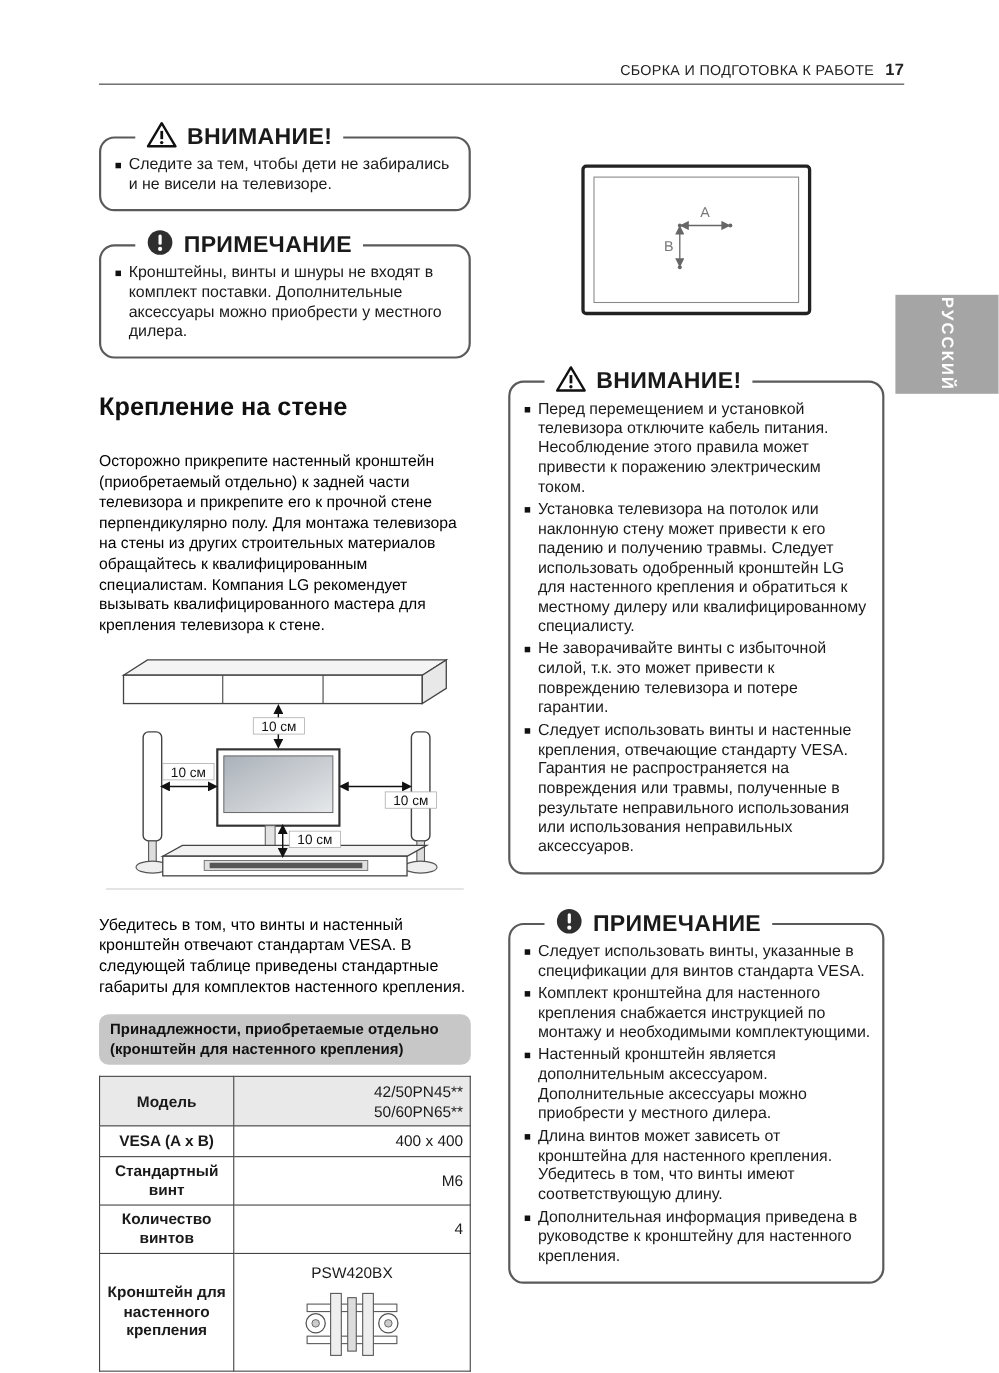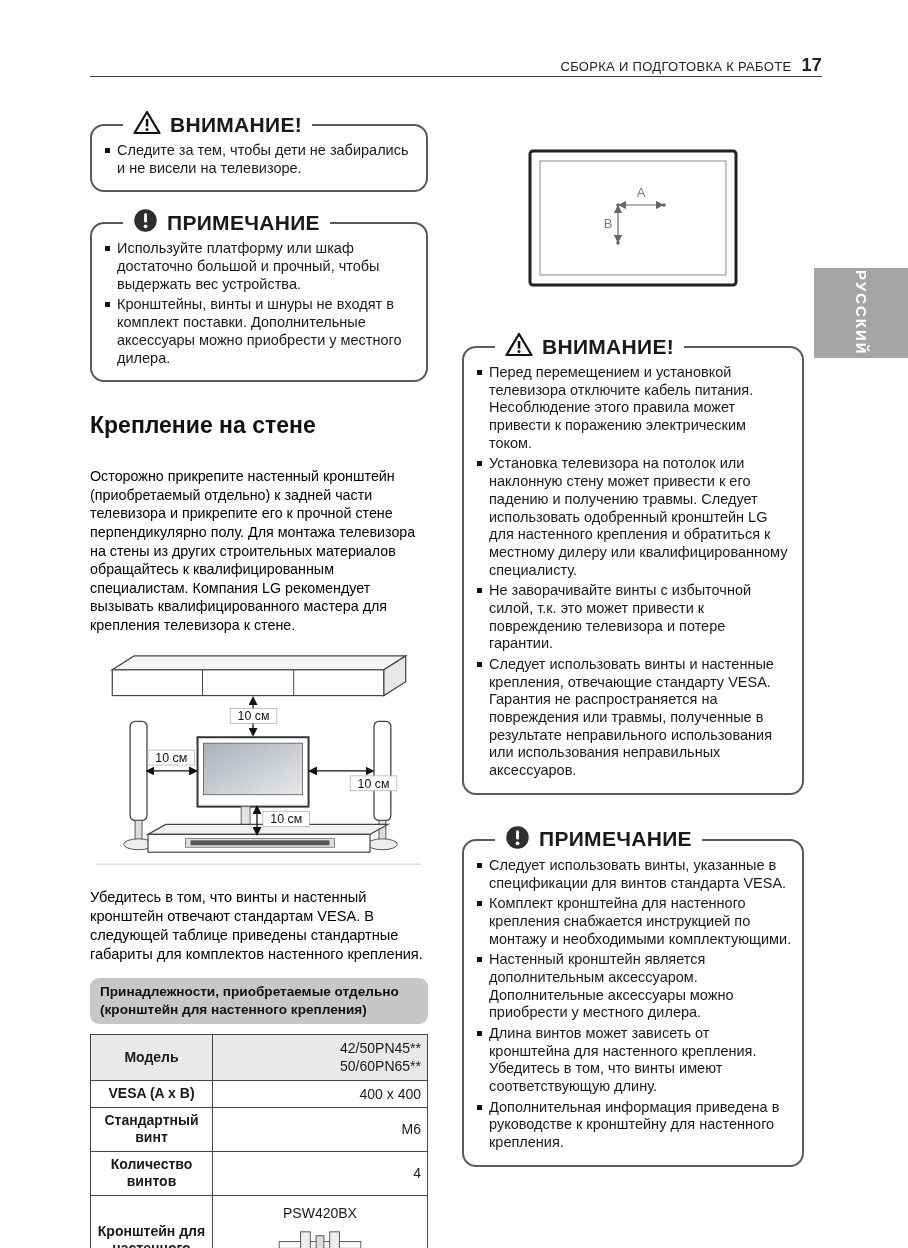--- a/index.html
+++ b/index.html
@@ -2,21 +2,21 @@
 <html><head>
 <meta charset="utf-8">
 <style>
   * { margin:0; padding:0; box-sizing:border-box; }
   html,body { width:908px; height:1248px; background:#ffffff;
     font-family:"Liberation Sans", sans-serif; color:#1a1a1a; }
   .page { position:relative; width:908px; height:1248px; overflow:hidden; background:#fff; }
 
   
   .header { position:absolute; top:55px; left:90px; width:732px; text-align:right; font-size:13px; color:#222; letter-spacing:0.3px; }
-  .header .num { font-weight:bold; margin-left:10px; font-size:18px; }
+  .header .num { font-weight:bold; margin-left:10px; font-size:15px; }
   .header-rule { position:absolute; top:76px; left:90px; width:732px; border-top:1.5px solid #3a3a3a; }
 
   
   .col-left  { position:absolute; left:90px;  top:106px; width:338px; }
   .col-right { position:absolute; left:462px; top:148px; width:342px; }
 
   
   .lang-tab { position:absolute; right:0; top:268px; width:94px; height:90px; background:#a5a5a5;
     color:#fff; display:flex; align-items:center; justify-content:center;
     writing-mode:vertical-rl; text-orientation:mixed; font-size:15px; font-weight:bold; letter-spacing:2px; }
@@ -89,21 +89,20 @@
         <span>
           <svg width="25" height="25" viewBox="0 0 25 25">
             <circle cx="12.5" cy="12.5" r="11.2" fill="#2e2e2e"></circle>
             <rect x="11.1" y="5.2" width="2.9" height="9.4" rx="1.4" fill="#fff"></rect>
             <circle cx="12.55" cy="18.3" r="1.9" fill="#fff"></circle>
           </svg>
         </span>
         <span class="t">ПРИМЕЧАНИЕ</span>
       </div>
       <ul>
-        <li>Используйте платформу или шкаф достаточно большой и прочный, чтобы выдержать вес устройства.</li>
         <li>Кронштейны, винты и шнуры не входят в комплект поставки. Дополнительные аксессуары можно приобрести у местного дилера.</li>
       </ul>
     </div>
 
     <h1 class="section-title">Крепление на стене</h1>
 
     <p class="para">Осторожно прикрепите настенный кронштейн (приобретаемый отдельно) к задней части телевизора и прикрепите его к прочной стене перпендикулярно полу. Для монтажа телевизора на стены из других строительных материалов обращайтесь к квалифицированным специалистам. Компания LG рекомендует вызывать квалифицированного мастера для крепления телевизора к стене.</p>
 
     <svg class="diagram-wall" width="338" height="228" viewBox="0 0 340 230">
       <defs>

